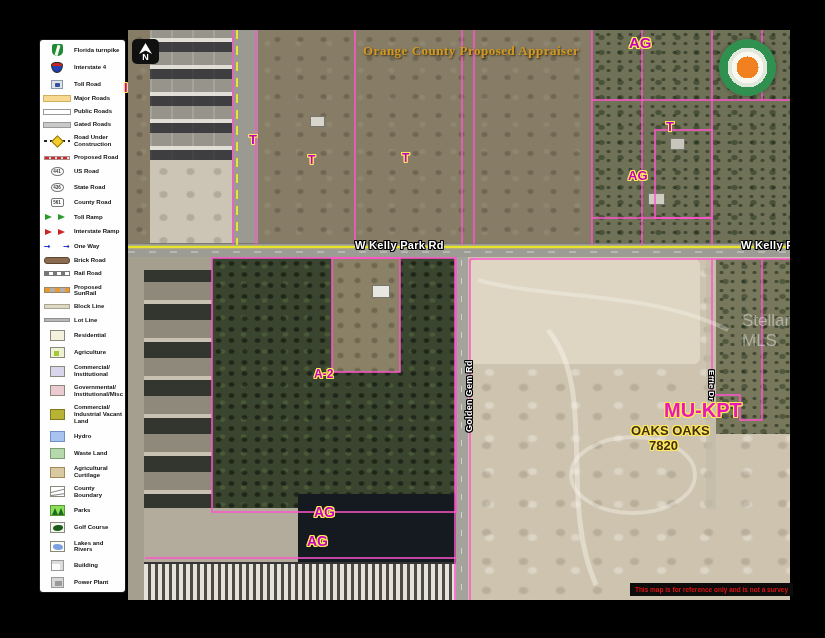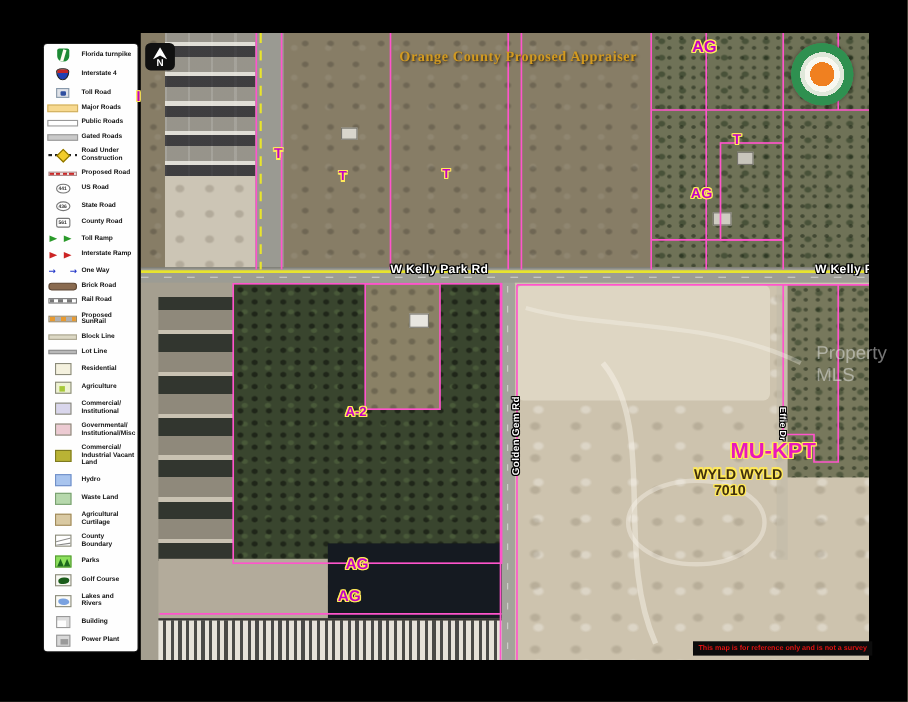--- a/index.html
+++ b/index.html
@@ -456,22 +456,22 @@
     <div class="zl magenta" style="left: 249px; top: 132px; font-size: 13px;">T</div>
     <div class="zl magenta" style="left: 308px; top: 153px; font-size: 12px;">T</div>
     <div class="zl magenta" style="left: 402px; top: 151px; font-size: 12px;">T</div>
     <div class="zl magenta" style="left: 666px; top: 119px; font-size: 13px;">T</div>
     <div class="zl magenta" style="left: 629px; top: 34px; font-size: 15px;">AG</div>
     <div class="zl magenta" style="left: 628px; top: 168px; font-size: 13px;">AG</div>
     <div class="zl magenta" style="left: 314px; top: 504px; font-size: 14px;">AG</div>
     <div class="zl magenta" style="left: 307px; top: 533px; font-size: 14px;">AG</div>
     <div class="zl magenta" style="left: 314px; top: 367px; font-size: 12px;">A-2</div>
     <div class="zl mu" style="left: 664px; top: 399px; font-size: 20px;">MU-KPT</div>
-    <div class="zl dark" style="left: 631px; top: 423px; font-size: 13px;">WYLD WYLD</div>
-    <div class="zl dark" style="left: 649px; top: 438px; font-size: 13px;">7010</div>
+    <div class="zl dark" style="left: 631px; top: 423px; font-size: 13px;">OAKS OAKS</div>
+    <div class="zl dark" style="left: 649px; top: 438px; font-size: 13px;">7820</div>
     <div class="zl road" style="left: 355px; top: 239px; font-size: 11px;">W Kelly Park Rd</div>
     <div class="zl road" style="left: 741px; top: 239px; font-size: 11px; width: 49px; overflow: hidden;">W Kelly Park Rd</div>
     <div class="zl road" style="left: 464px; top: 432px; font-size: 9px; transform: rotate(-90deg); transform-origin: 0px 0px;">Golden Gem Rd</div>
     <div class="zl road" style="left: 716px; top: 370px; font-size: 8px; transform: rotate(90deg); transform-origin: 0px 0px;">Effie Dr</div>
   </div>
 
-<div class="watermark">Property MLS</div>
+<div class="watermark">Stellar MLS</div>
 <div class="disclaimer">This map is for reference only and is not a survey</div>
 
 </body></html>

